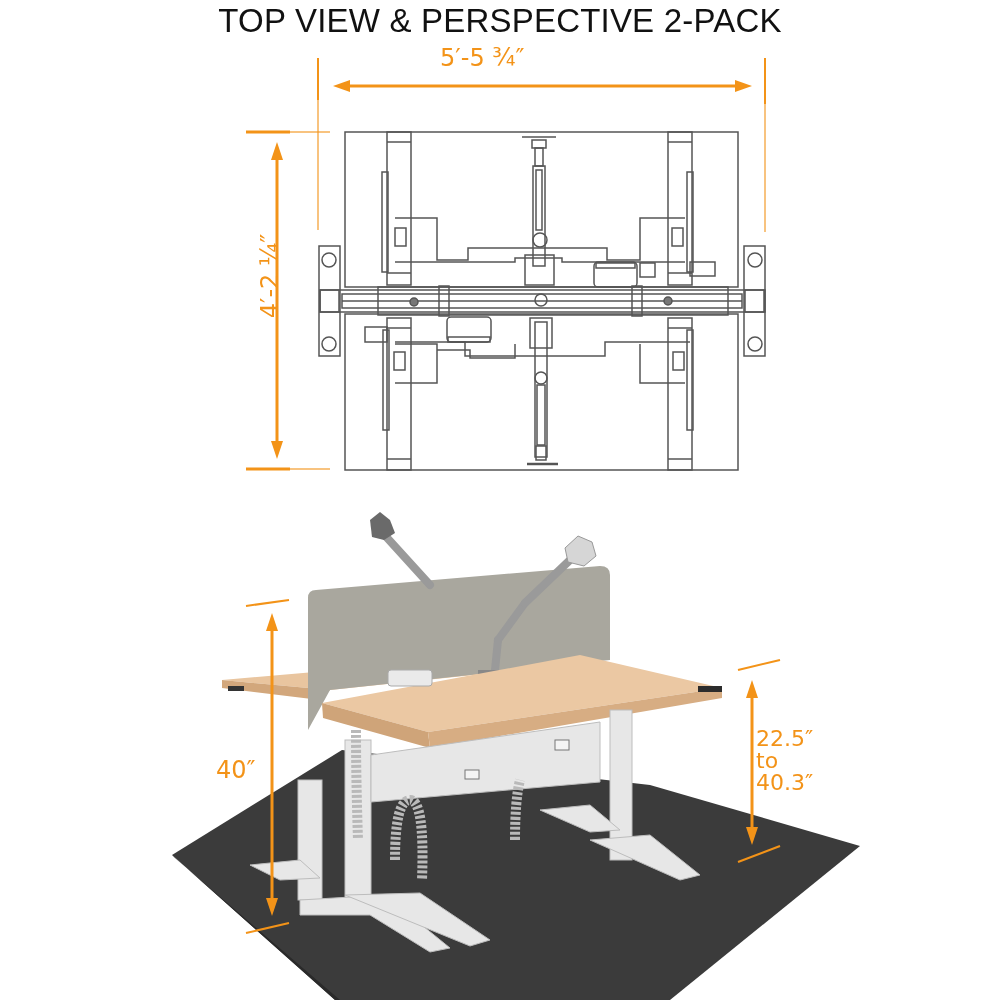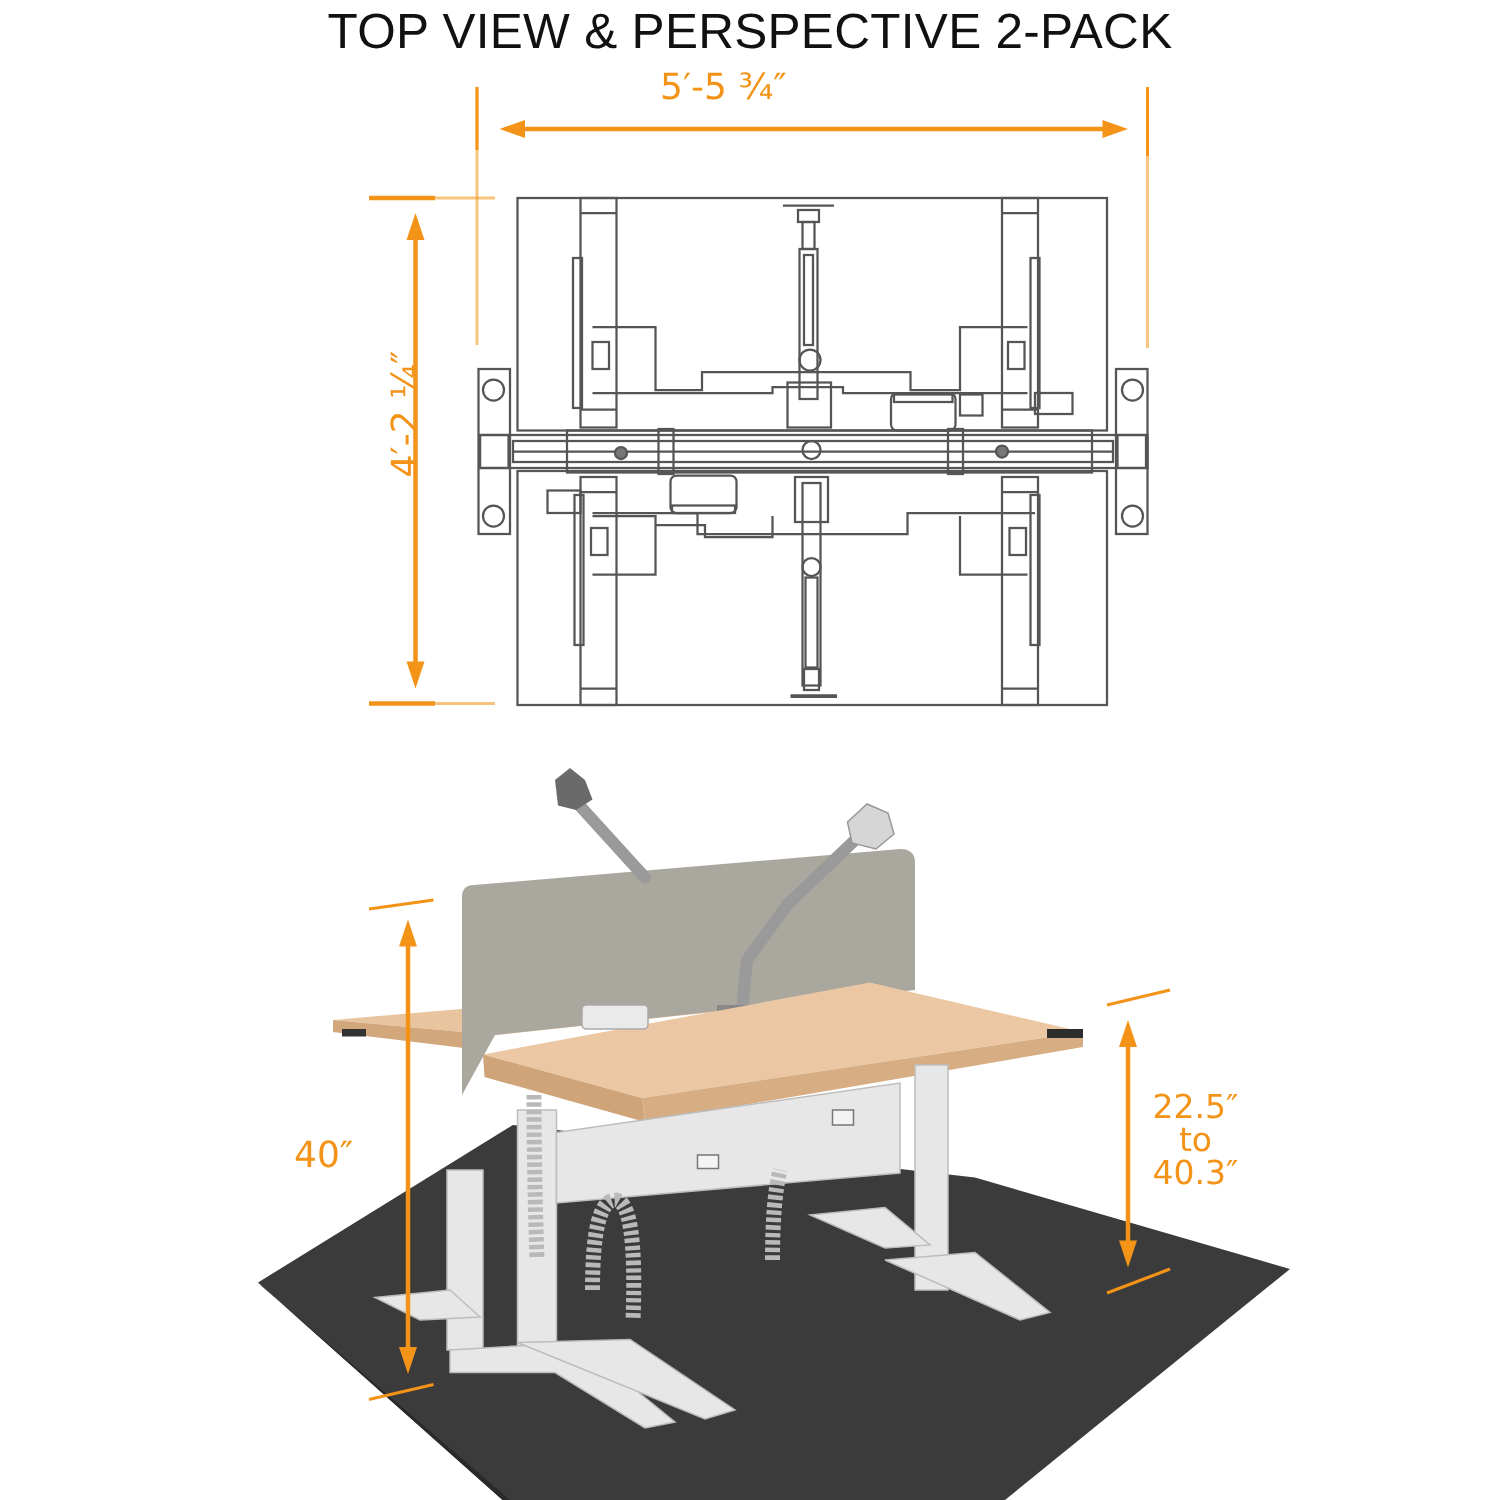--- a/index.html
+++ b/index.html
@@ -1,22 +1,22 @@
 <!DOCTYPE html>
 <html><head>
 <meta charset="utf-8">
 <style>
   html, body { margin: 0; padding: 0; background: #ffffff; }
   body { width: 1000px; height: 1000px; position: relative; overflow: hidden; font-family: "Liberation Sans", sans-serif; }
   .title { position: absolute; left: 0; width: 1000px; top: 2px; text-align: center; font-size: 33px; color: #111; letter-spacing: 0.2px; font-family: "Liberation Sans", sans-serif; }
   .dim { position: absolute; color: #f39318; font-family: "DejaVu Sans", sans-serif; }
   .dim-width { left: 440px; top: 44px; width: 180px; font-size: 24px; }
   .dim-depth { left: 210px; top: 262px; width: 120px; text-align: center; font-size: 24px; transform: rotate(-90deg); transform-origin: center center; }
-  .dim-40 { left: 196px; top: 756px; font-size: 24px; }
-  .dim-range { left: 756px; top: 728px; width: 82px; text-align: center; font-size: 22px; line-height: 22px; }
+  .dim-40 { left: 216px; top: 756px; font-size: 24px; }
+  .dim-range { left: 756px; top: 728px; width: 82px; text-align: left; font-size: 22px; line-height: 22px; }
   svg { position: absolute; left: 0; top: 0; }
 </style>
 </head>
 <body>
 
 <div class="title">TOP VIEW &amp; PERSPECTIVE 2-PACK</div>
 
 <svg width="1000" height="1000" viewBox="0 0 1000 1000">
   <g>
     <line x1="318" y1="58" x2="318" y2="230" stroke="#f39318" stroke-width="2" opacity="0.55"></line>

